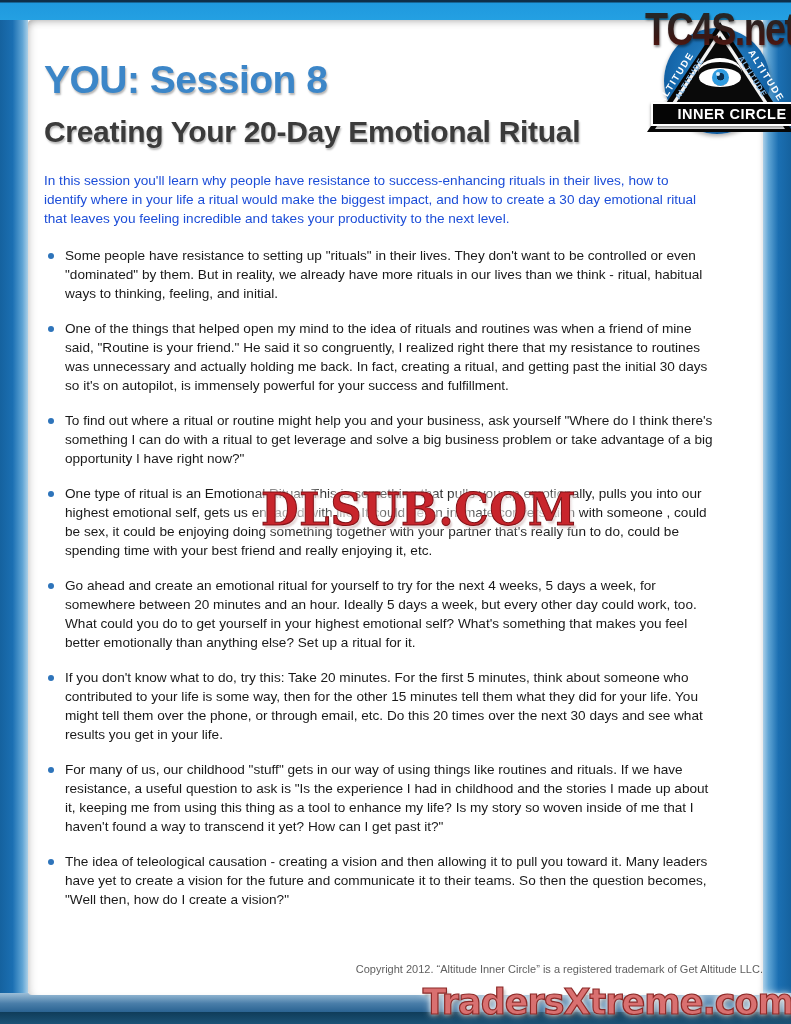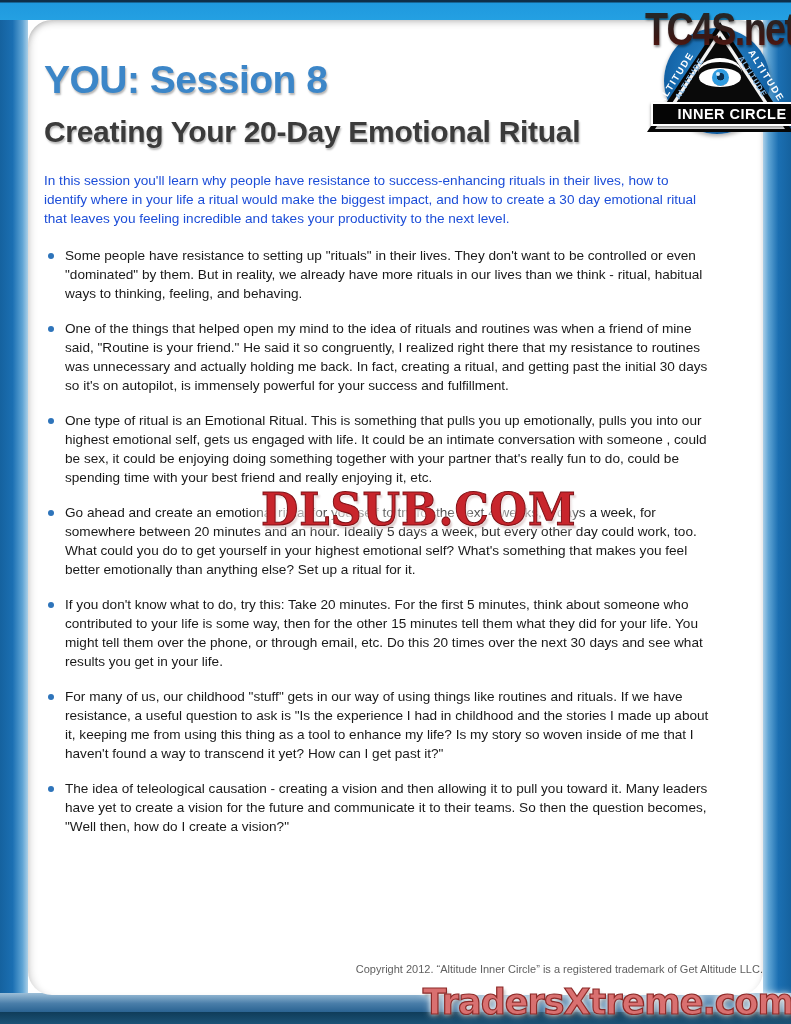--- a/index.html
+++ b/index.html
@@ -25,21 +25,21 @@
     position:absolute; left:0; top:993px; width:791px; height:19px; z-index:1;
     background:linear-gradient(180deg,#9dbfd8 0%,#4a7ea9 55%,#2a6392 100%);
   }
   .frame-bottom-dark {
     position:absolute; left:0; top:1012px; width:791px; height:12px; z-index:1;
     background:linear-gradient(180deg,#0f3c59 0%,#1b5276 100%);
   }
   
   .card {
     position:absolute; left:28px; top:20px; width:735px; height:975px; z-index:2;
-    background:#ffffff; border-radius:24px;
+    background:#ffffff; border-radius:4px;
     box-shadow:inset 0 7px 9px -6px rgba(0,0,0,.30), inset 7px 0 9px -6px rgba(0,0,0,.22),
                inset -5px 0 7px -6px rgba(0,0,0,.18);
     padding:24px 50px 0 16px;
   }
   .session-title {
     margin:14px 0 0 0; font-size:39px; font-weight:bold; color:#3c86c8;
     letter-spacing:-0.5px; text-shadow:1px 2px 2px rgba(40,40,40,.35);
   }
   .doc-title {
     margin:13px 0 0 0; font-size:30px; font-weight:bold; color:#3b3b3b;
@@ -155,22 +155,23 @@
   <div class="frame-bottom"></div>
   <div class="frame-bottom-dark"></div>
 
   <div class="card">
     <h1 class="session-title">YOU: Session 8</h1>
     <h2 class="doc-title">Creating Your 20-Day Emotional Ritual</h2>
 
     <p class="intro">In this session you'll learn why people have resistance to success-enhancing rituals in their lives, how to identify where in your life a ritual would make the biggest impact, and how to create a 30 day emotional ritual that leaves you feeling incredible and takes your productivity to the next level.</p>
 
     <ul class="bullets">
-      <li>Some people have resistance to setting up "rituals" in their lives. They don't want to be controlled or even "dominated" by them. But in reality, we already have more rituals in our lives than we think - ritual, habitual ways to thinking, feeling, and behaving.</li>
+      <li>Some people have resistance to setting up "rituals" in their lives. They don't want to be controlled or even "dominated" by them. But in reality, we already have more rituals in our lives than we think - ritual, habitual ways to thinking, feeling, and initial.</li>
       <li>One of the things that helped open my mind to the idea of rituals and routines was when a friend of mine said, "Routine is your friend." He said it so congruently, I realized right there that my resistance to routines was unnecessary and actually holding me back. In fact, creating a ritual, and getting past the initial 30 days so it's on autopilot, is immensely powerful for your success and fulfillment.</li>
+      <li>To find out where a ritual or routine might help you and your business, ask yourself "Where do I think there's something I can do with a ritual to get leverage and solve a big business problem or take advantage of a big opportunity I have right now?"</li>
       <li>One type of ritual is an Emotional Ritual. This is something that pulls you up emotionally, pulls you into our highest emotional self, gets us engaged with life. It could be an intimate conversation with someone , could be sex, it could be enjoying doing something together with your partner that's really fun to do, could be spending time with your best friend and really enjoying it, etc.</li>
       <li>Go ahead and create an emotional ritual for yourself to try for the next 4 weeks, 5 days a week, for somewhere between 20 minutes and an hour. Ideally 5 days a week, but every other day could work, too. What could you do to get yourself in your highest emotional self? What's something that makes you feel better emotionally than anything else? Set up a ritual for it.</li>
       <li>If you don't know what to do, try this: Take 20 minutes. For the first 5 minutes, think about someone who contributed to your life is some way, then for the other 15 minutes tell them what they did for your life. You might tell them over the phone, or through email, etc. Do this 20 times over the next 30 days and see what results you get in your life.</li>
       <li>For many of us, our childhood "stuff" gets in our way of using things like routines and rituals. If we have resistance, a useful question to ask is "Is the experience I had in childhood and the stories I made up about it, keeping me from using this thing as a tool to enhance my life? Is my story so woven inside of me that I haven't found a way to transcend it yet? How can I get past it?"</li>
       <li>The idea of teleological causation - creating a vision and then allowing it to pull you toward it. Many leaders have yet to create a vision for the future and communicate it to their teams. So then the question becomes, "Well then, how do I create a vision?"</li>
     </ul>
 
     <div class="copyright">Copyright 2012. “Altitude Inner Circle” is a registered trademark of Get Altitude LLC.</div>
   </div>
 

